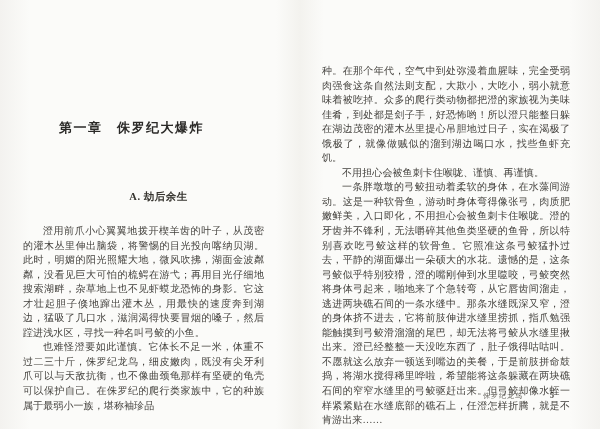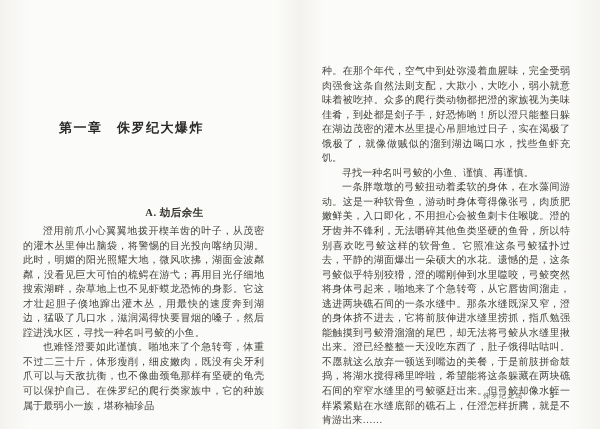--- a/index.html
+++ b/index.html
@@ -38,21 +38,21 @@
     font-weight: bold;
     letter-spacing: 1.5px;
     color: #2b2a28;
     white-space: nowrap;
   }
   .section-heading {
     position: absolute;
     left: 38px;
     top: 190px;
     width: 241px;
-    margin: 16px;
+    margin: 0;
     text-align: center;
     font-size: 10.5px;
     font-weight: bold;
     letter-spacing: 0.5px;
     color: #36342f;
   }
   .text-block {
     position: absolute;
   }
   .page.left .text-block {
@@ -99,28 +99,28 @@
 </head>
 <body>
 
 <div class="spread">
 
   <div class="page left">
     <h1 class="chapter-title">第一章　侏罗纪大爆炸</h1>
     <h2 class="section-heading">A. 劫后余生</h2>
     <div class="text-block">
       <p class="para">澄用前爪小心翼翼地拨开楔羊齿的叶子，从茂密的灌木丛里伸出脑袋，将警惕的目光投向喀纳贝湖。此时，明媚的阳光照耀大地，微风吹拂，湖面金波粼粼，没看见巨大可怕的梳鳄在游弋；再用目光仔细地搜索湖畔，杂草地上也不见虾蟆龙恐怖的身影。它这才壮起胆子倏地蹿出灌木丛，用最快的速度奔到湖边，猛吸了几口水，滋润渴得快要冒烟的嗓子，然后蹚进浅水区，寻找一种名叫弓鲛的小鱼。</p>
-      <p class="para">也难怪澄要如此谨慎。啪地来了个急转弯，体重不过二三十斤，体形瘦削，细皮嫩肉，既没有尖牙利爪可以与天敌抗衡，也不像曲颈龟那样有坚硬的龟壳可以保护自己。在侏罗纪的爬行类家族中，它的种族属于最弱小一族，堪称袖珍品</p>
+      <p class="para">也难怪澄要如此谨慎。它体长不足一米，体重不过二三十斤，侏罗纪龙鸟，细皮嫩肉，既没有尖牙利爪可以与天敌抗衡，也不像曲颈龟那样有坚硬的龟壳可以保护自己。在侏罗纪的爬行类家族中，它的种族属于最弱小一族，堪称袖珍品</p>
     </div>
   </div>
 
   <div class="page right">
     <div class="text-block">
       <p class="para cont">种。在那个年代，空气中到处弥漫着血腥味，完全受弱肉强食这条自然法则支配，大欺小，大吃小，弱小就意味着被吃掉。众多的爬行类动物都把澄的家族视为美味佳肴，到处都是刽子手，好恐怖哟！所以澄只能整日躲在湖边茂密的灌木丛里提心吊胆地过日子，实在渴极了饿极了，就像做贼似的溜到湖边喝口水，找些鱼虾充饥。</p>
-      <p class="para">寻找一种名叫弓鲛的小鱼、谨慎、再谨慎。</p>
+      <p class="para">不用担心会被鱼刺卡住喉咙、谨慎、再谨慎。</p>
       <p class="para">一条胖墩墩的弓鲛扭动着柔软的身体，在水藻间游动。这是一种软骨鱼，游动时身体弯得像张弓，肉质肥嫩鲜美，入口即化，不用担心会被鱼刺卡住喉咙。澄的牙齿并不锋利，无法嚼碎其他鱼类坚硬的鱼骨，所以特别喜欢吃弓鲛这样的软骨鱼。它照准这条弓鲛猛扑过去，平静的湖面爆出一朵硕大的水花。遗憾的是，这条弓鲛似乎特别狡猾，澄的嘴刚伸到水里噬咬，弓鲛突然将身体弓起来，啪地来了个急转弯，从它唇齿间溜走，逃进两块礁石间的一条水缝中。那条水缝既深又窄，澄的身体挤不进去，它将前肢伸进水缝里捞抓，指爪勉强能触摸到弓鲛滑溜溜的尾巴，却无法将弓鲛从水缝里揪出来。澄已经整整一天没吃东西了，肚子饿得咕咕叫。不愿就这么放弃一顿送到嘴边的美餐，于是前肢拼命鼓捣，将湖水搅得稀里哗啦，希望能将这条躲藏在两块礁石间的窄窄水缝里的弓鲛驱赶出来。但弓鲛却像水蛭一样紧紧贴在水缝底部的礁石上，任澄怎样折腾，就是不肯游出来……</p>
     </div>
     <div class="page-footer">
       <span class="running-title">侏罗纪龙鸟</span>
       <span class="page-number">5</span>
     </div>
   </div>
 
 </div>
 

